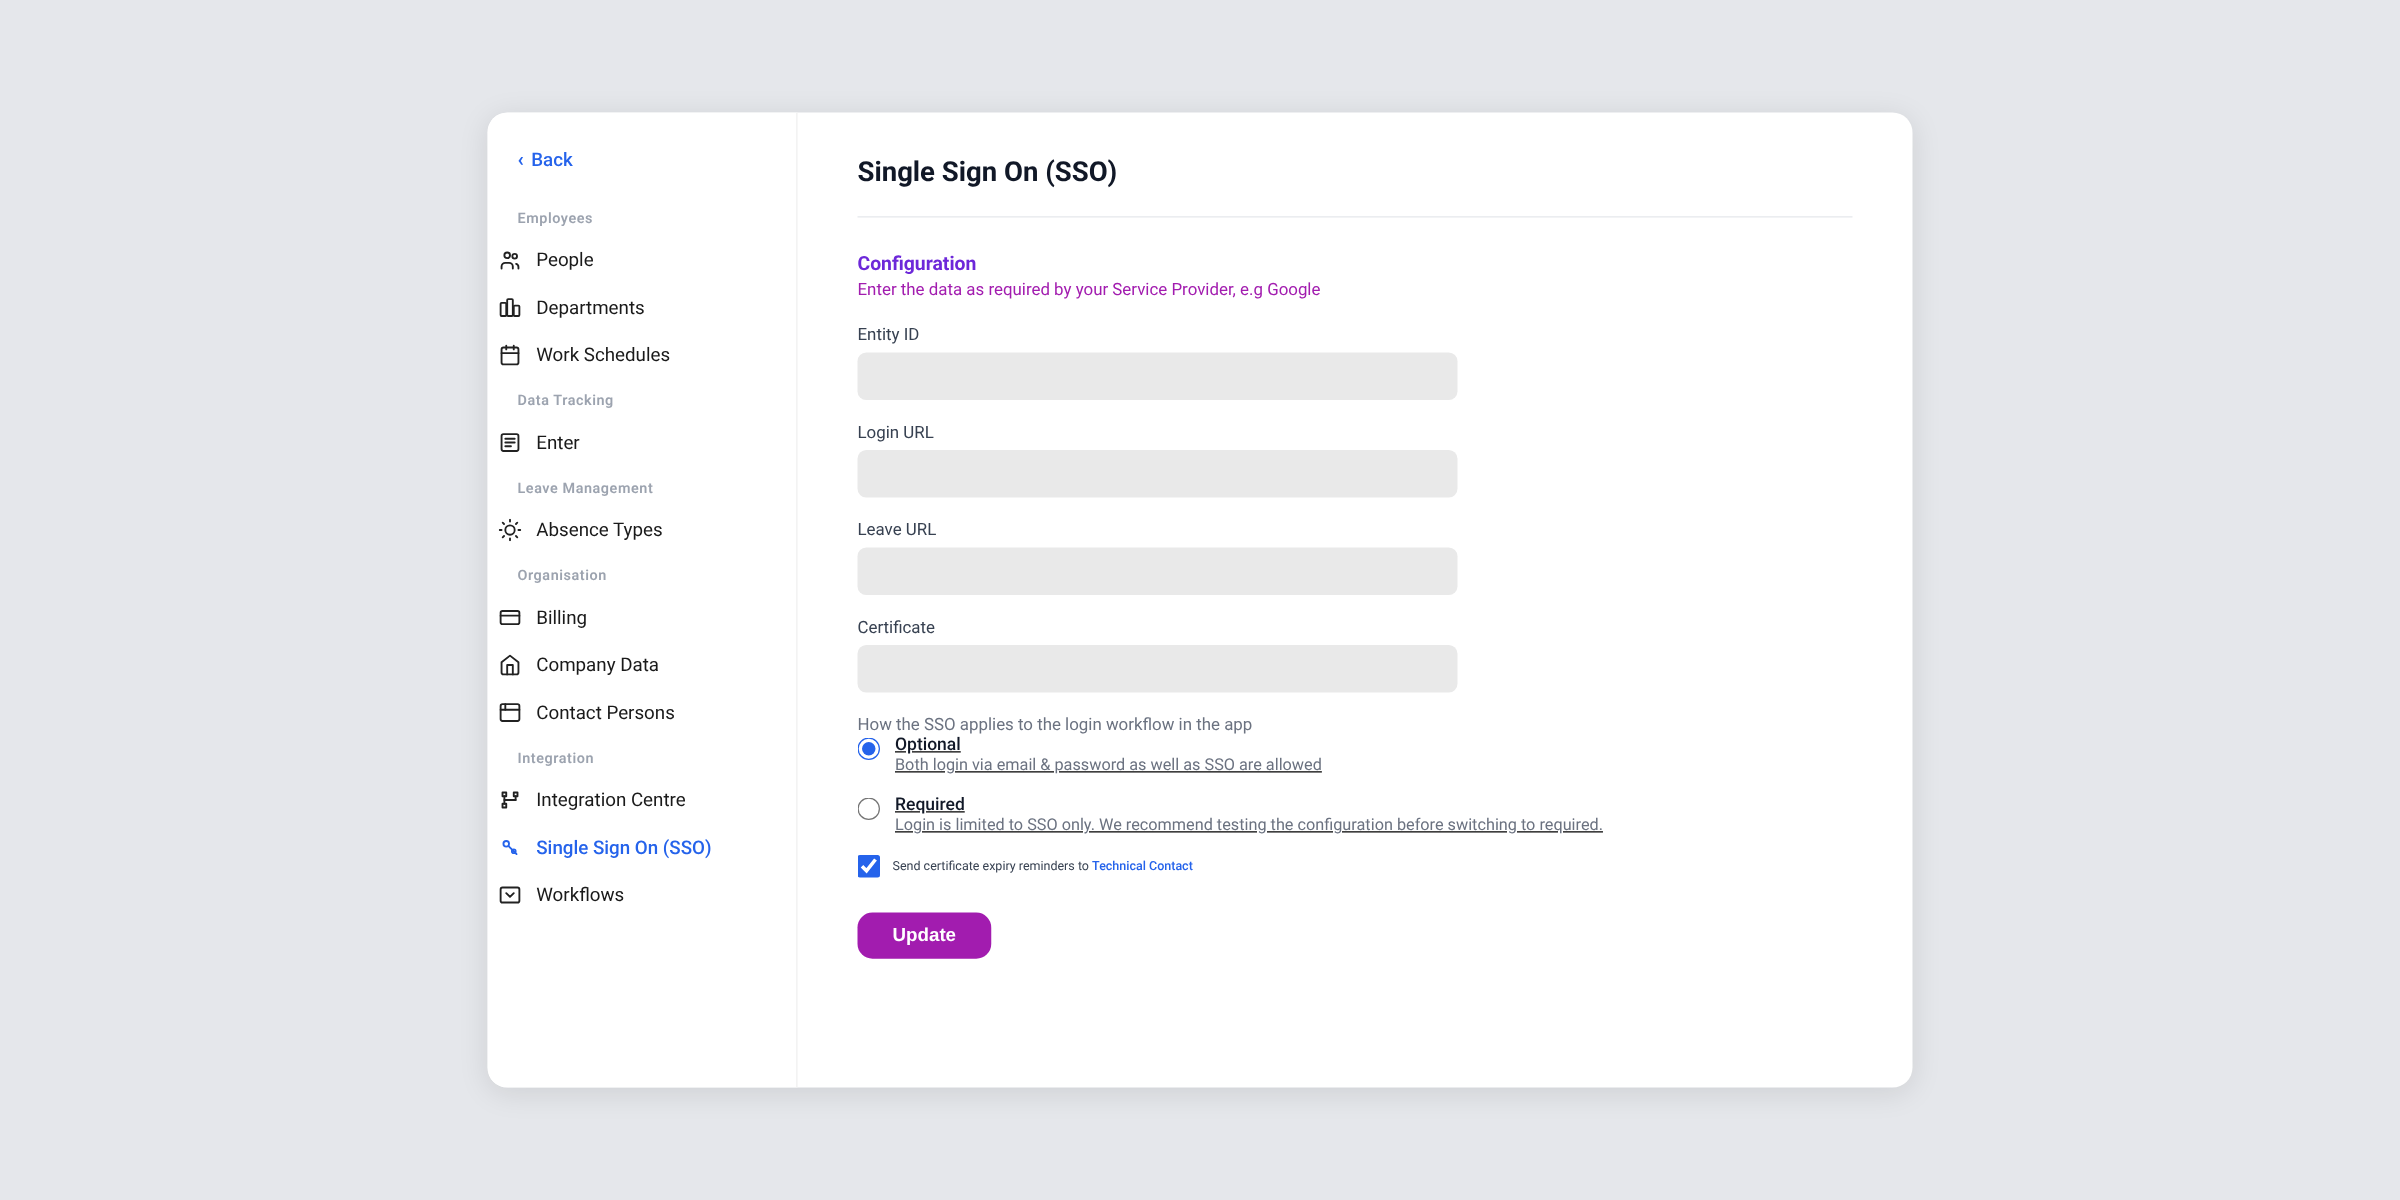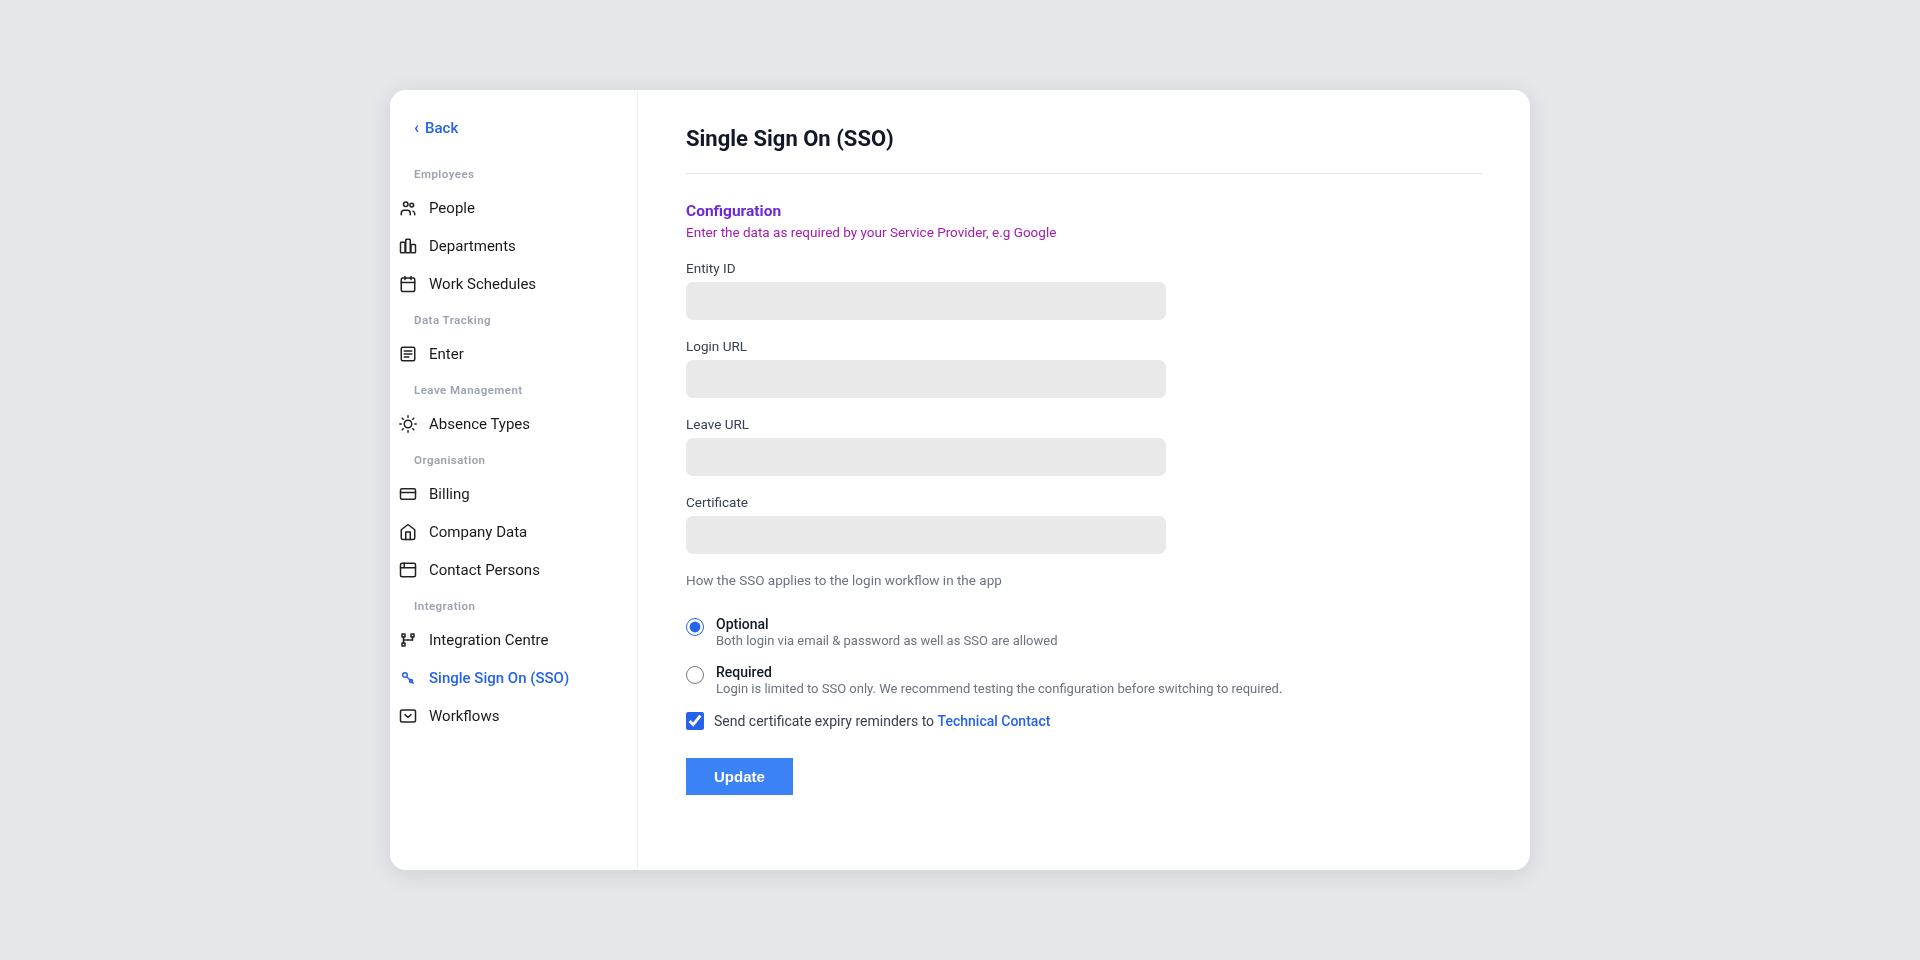--- a/index.html
+++ b/index.html
@@ -127,27 +127,28 @@
       font-size: 14px;
       color: #374151;
       outline: none;
     }
     .usage-section {
       margin-top: 8px;
     }
     .usage-subtext {
       font-size: 13.5px;
       color: #6b7280;
-      margin-bottom: 28px;
+      margin-bottom: 0;
     }
     .radio-option {
       display: flex;
       align-items: flex-start;
       gap: 12px;
       margin-bottom: 16px;
+      text-decoration: underline;
     }
     .radio-option input[type="radio"] {
       margin-top: 2px;
       width: 18px;
       height: 18px;
       accent-color: #2563eb;
       flex-shrink: 0;
       cursor: pointer;
     }
     .radio-label {
@@ -168,33 +169,33 @@
       margin-bottom: 28px;
     }
     .checkbox-row input[type="checkbox"] {
       width: 18px;
       height: 18px;
       accent-color: #2563eb;
       cursor: pointer;
       flex-shrink: 0;
     }
     .checkbox-label {
-      font-size: 14px;
+      font-size: 10px;
       color: #374151;
     }
     .checkbox-label .link {
       color: #2563eb;
       text-decoration: none;
       font-weight: 500;
     }
     .update-btn {
-      background: #3b82f6;
+      background: #a21caf;
       color: #fff;
       border: none;
-      border-radius: 0;
+      border-radius: 12px;
       padding: 10px 28px;
       font-size: 15px;
       font-weight: 600;
       cursor: pointer;
       transition: background 0.15s;
     }
   </style>
 </head>
 <body>
 

